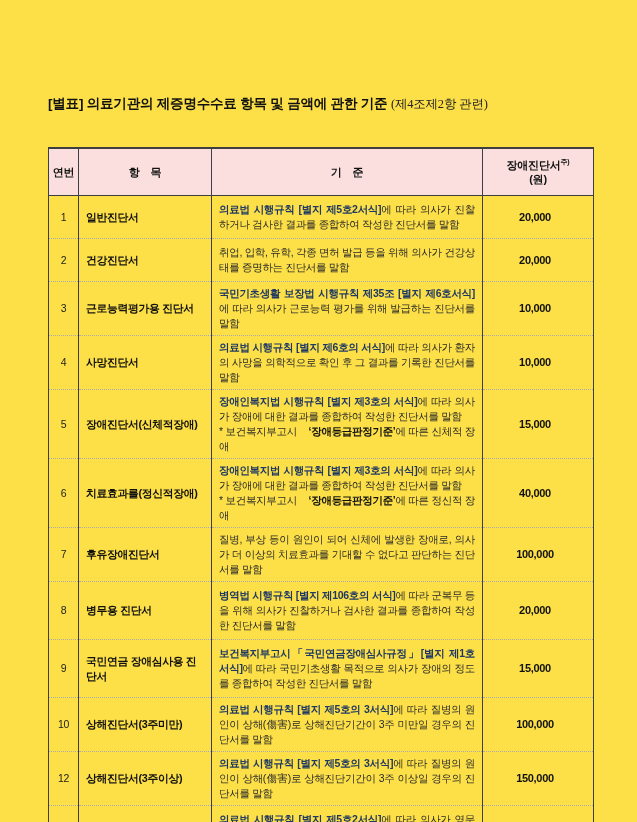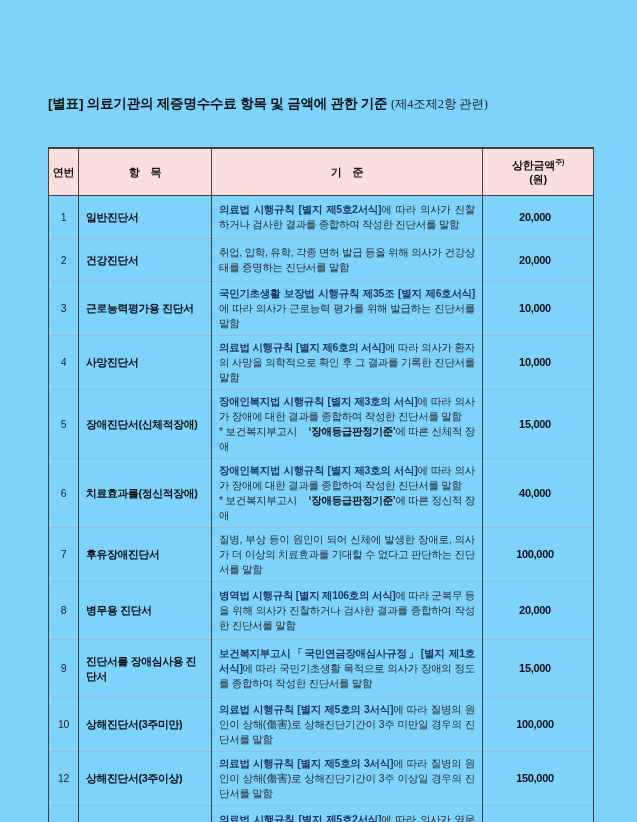--- a/index.html
+++ b/index.html
@@ -6,21 +6,21 @@
     margin: 0;
     padding: 0;
     background: #ffffff;
     font-family: "Liberation Sans", "DejaVu Sans", sans-serif;
     color: #1b1b1b;
   }
   .page {
     position: relative;
     width: 637px;
     height: 822px;
-    background: #7dd3fc;
+    background: #fde047;
     overflow: hidden;
   }
   .title {
     position: absolute;
     left: 48px;
     top: 94px;
     width: 545px;
     font-size: 13.5px;
     line-height: 20px;
     letter-spacing: -0.2px;
@@ -129,21 +129,21 @@
       <col class="c-no">
       <col class="c-item">
       <col class="c-crit">
       <col class="c-amount">
     </colgroup>
     <thead>
       <tr>
         <th>연번</th>
         <th>항　목</th>
         <th>기　준</th>
-        <th><span>상한금액</span><sup>주)</sup><br><span>(원)</span></th>
+        <th><span>장애진단서</span><sup>주)</sup><br><span>(원)</span></th>
       </tr>
     </thead>
     <tbody id="fee-table-body">
         <tr class="row-2l">
           <td class="no-cell">1</td>
           <td class="item-cell">일반진단서</td>
           <td class="crit-cell"><span class="seg-law">의료법 시행규칙 [별지 제5호2서식]</span><span class="seg-n">에 따라 의사가 진찰하거나 검사한 결과를 종합하여 작성한 진단서를 말함</span></td>
           <td class="amount-cell">20,000</td>
         </tr>
         <tr class="row-2l">
@@ -183,21 +183,21 @@
           <td class="amount-cell">100,000</td>
         </tr>
         <tr class="row-3l">
           <td class="no-cell">8</td>
           <td class="item-cell">병무용 진단서</td>
           <td class="crit-cell"><span class="seg-law">병역법 시행규칙 [별지 제106호의 서식]</span><span class="seg-n">에 따라 군복무 등을 위해 의사가 진찰하거나 검사한 결과를 종합하여 작성한 진단서를 말함</span></td>
           <td class="amount-cell">20,000</td>
         </tr>
         <tr class="row-3l">
           <td class="no-cell">9</td>
-          <td class="item-cell">진단서를 장애심사용 진단서</td>
+          <td class="item-cell">국민연금 장애심사용 진단서</td>
           <td class="crit-cell"><span class="seg-law">보건복지부고시「국민연금장애심사규정」[별지 제1호 서식]</span><span class="seg-n">에 따라 국민기초생활 목적으로 의사가 장애의 정도를 종합하여 작성한 진단서를 말함</span></td>
           <td class="amount-cell">15,000</td>
         </tr>
         <tr class="row-2l">
           <td class="no-cell">10</td>
           <td class="item-cell">상해진단서(3주미만)</td>
           <td class="crit-cell"><span class="seg-law">의료법 시행규칙 [별지 제5호의 3서식]</span><span class="seg-n">에 따라 질병의 원인이 상해(傷害)로 상해진단기간이 3주 미만일 경우의 진단서를 말함</span></td>
           <td class="amount-cell">100,000</td>
         </tr>
         <tr class="row-2l">

